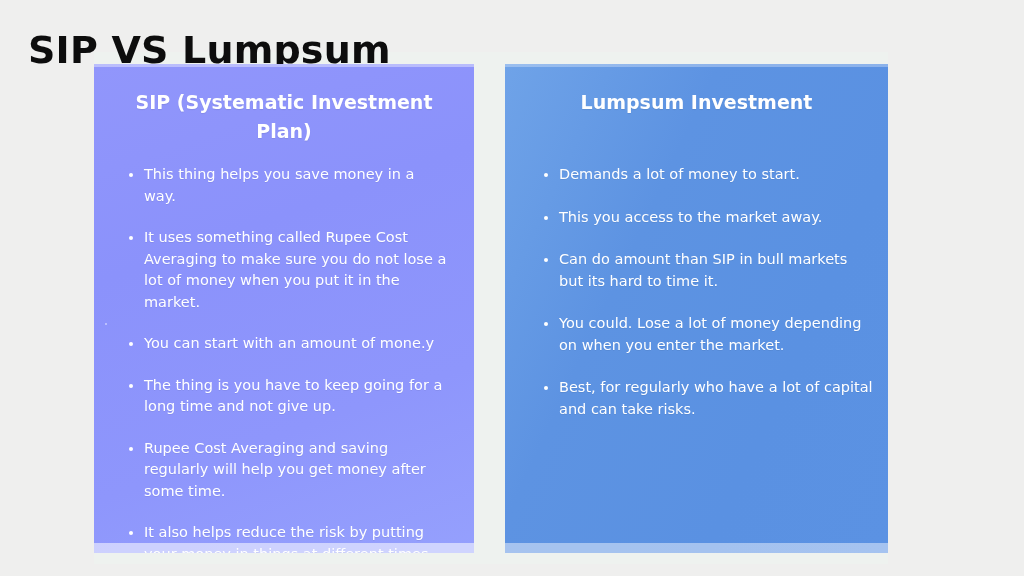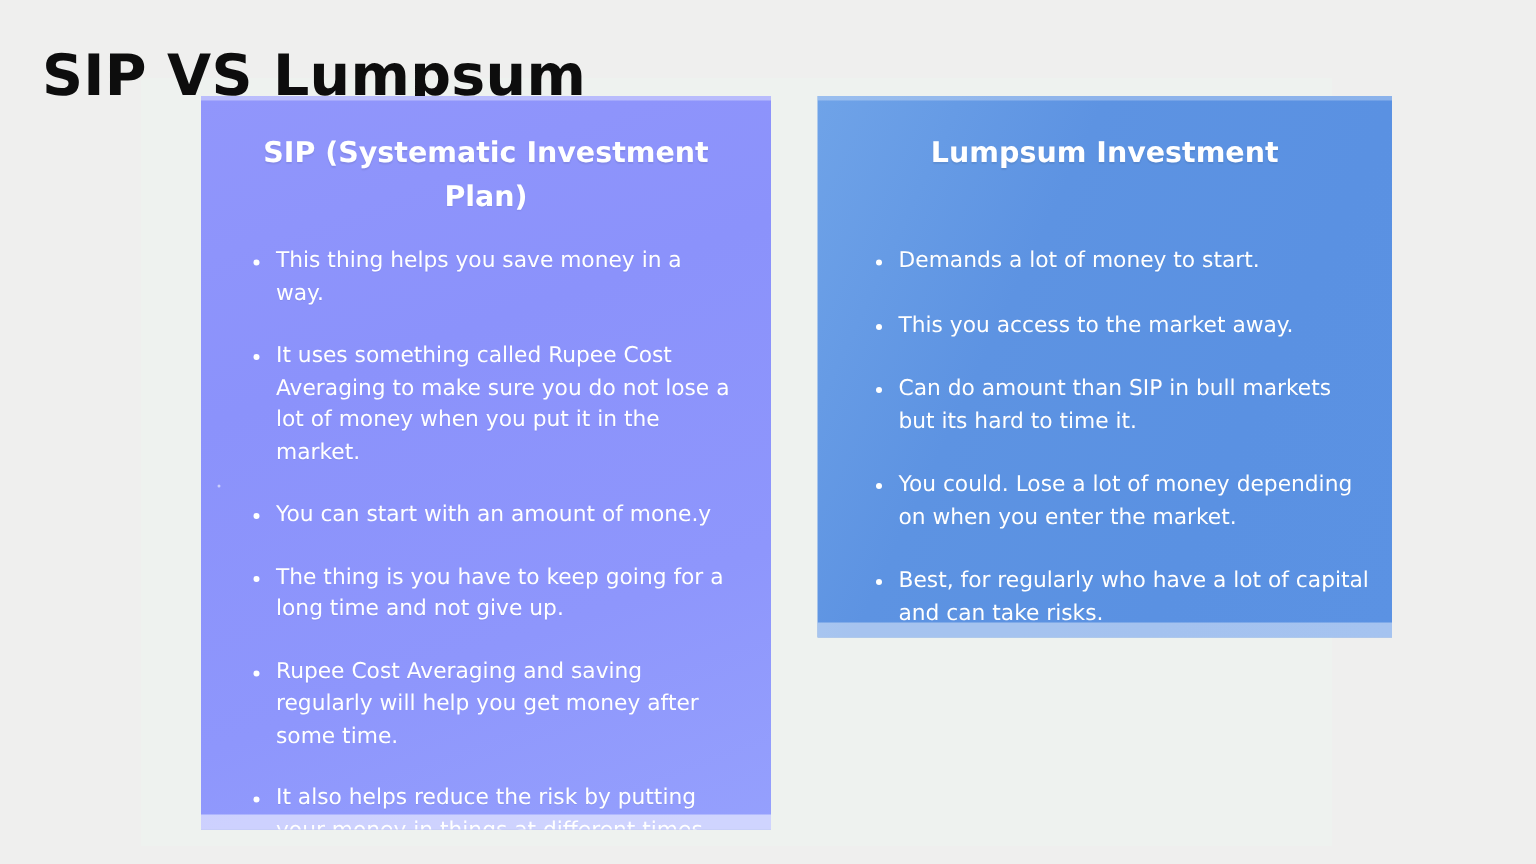--- a/index.html
+++ b/index.html
@@ -35,21 +35,20 @@
     color: #0d0d0d;
     letter-spacing: 0.2px;
     font-family: "DejaVu Sans", sans-serif;
     margin-left: 28px;
   }
 
   .card {
     position: absolute;
     box-sizing: border-box;
     overflow: hidden;
-    margin-left: 40px;
   }
 
   .card-top-strip {
     position: absolute;
     left: 0;
     top: 0;
     width: 100%;
     height: 3px;
   }
 
@@ -70,21 +69,21 @@
     background: linear-gradient(160deg, #9196fb 0%, #8b92fb 35%, #8e96fc 70%, #95a0fd 100%);
   }
   .card-sip .card-top-strip   { background: rgba(255,255,255,0.38); }
   .card-sip .card-bottom-strip{ background: rgba(255,255,255,0.55); }
 
   
   .card-lumpsum {
     left: 505px;
     top: 64px;
     width: 383px;
-    height: 361px;
+    height: 489px;
     background: linear-gradient(115deg, #6fa3e8 0%, #5d93e2 35%, #5a91e2 70%, #5b92e3 100%);
   }
   .card-lumpsum .card-top-strip   { background: rgba(255,255,255,0.30); }
   .card-lumpsum .card-bottom-strip{ background: rgba(255,255,255,0.45); }
 
   .card-heading {
     position: absolute;
     left: 0;
     width: 100%;
     text-align: center;

